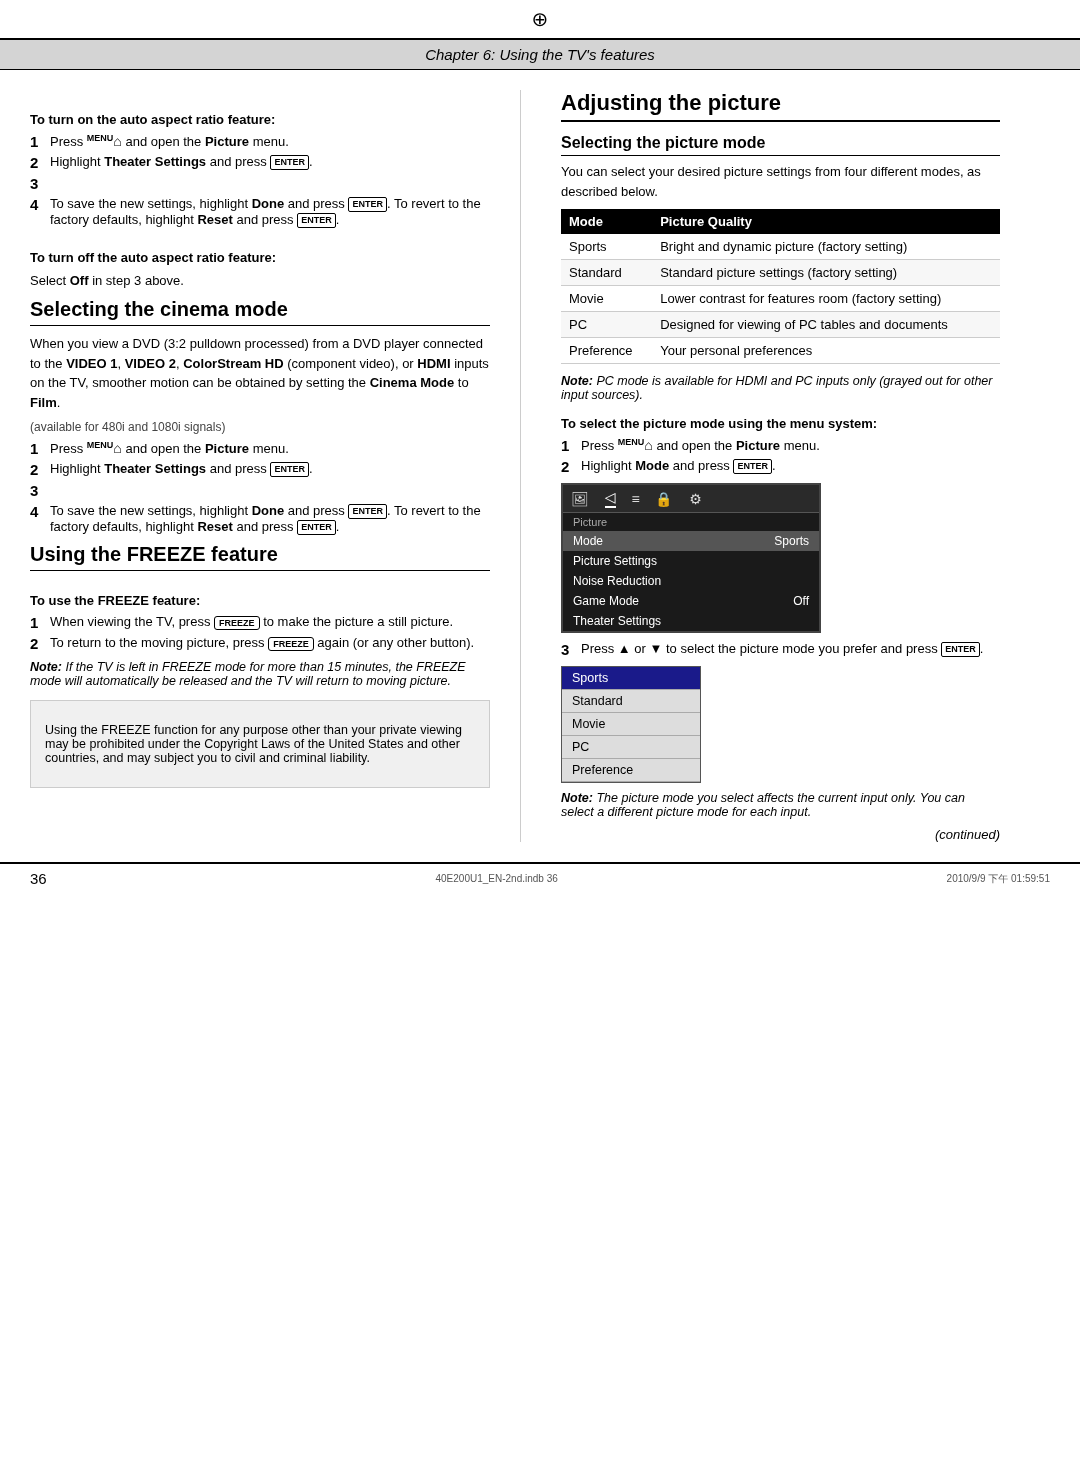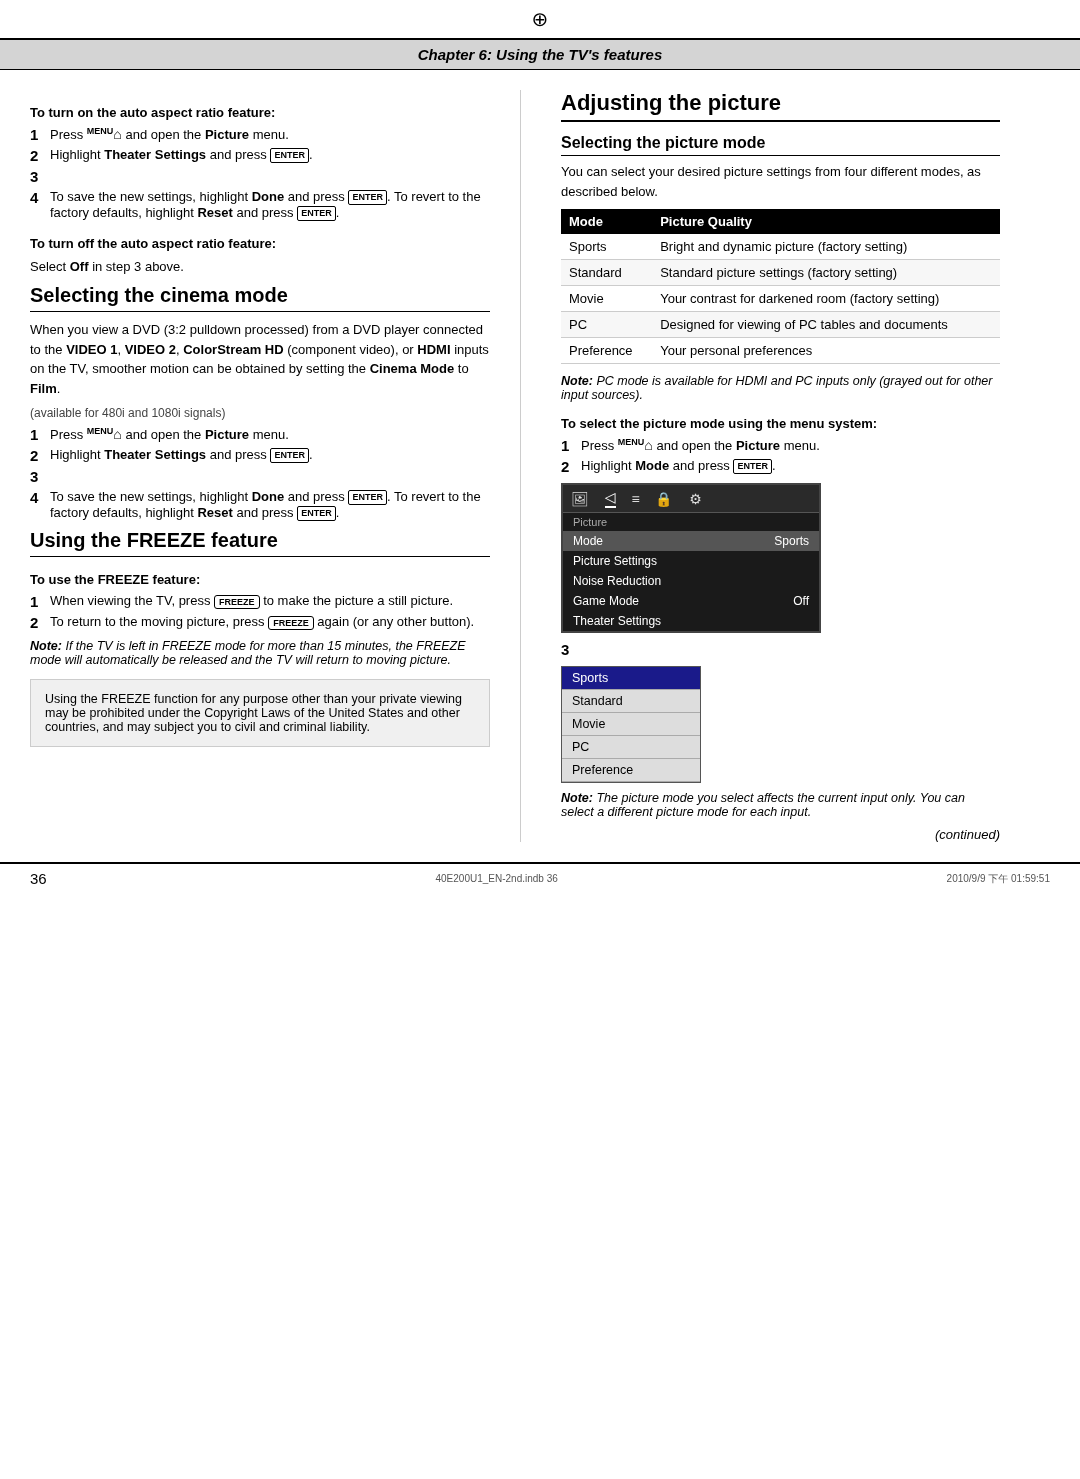--- a/index.html
+++ b/index.html
@@ -20,21 +20,21 @@
       border-bottom: 2px solid #000;
     }
 
     
     .chapter-header {
       background: #d4d4d4;
       text-align: center;
       padding: 6px 0;
       font-size: 15px;
       font-style: italic;
-      font-weight: bold;
+      font-weight: normal;
       border-bottom: 1px solid #000;
     }
 
     
     .main-content {
       display: flex;
       padding: 20px 30px;
       gap: 30px;
     }
 
@@ -64,21 +64,21 @@
       border-bottom: 1px solid #000;
       padding-bottom: 3px;
       margin-bottom: 6px;
       margin-top: 12px;
     }
 
     .bold-heading {
       font-weight: bold;
       font-size: 13px;
       margin-bottom: 6px;
-      margin-top: 15px;
+      margin-top: 22px;
     }
 
     .italic-small {
       font-size: 12px;
       color: #444;
       margin-bottom: 6px;
     }
 
     .step-list {
       list-style: none;
@@ -136,21 +136,21 @@
 
     .note-italic {
       font-style: italic;
       font-size: 12.5px;
       margin: 6px 0;
     }
 
     .gray-box {
       background: #f0f0f0;
       border: 1px solid #ccc;
-      padding: 12px 14px;
+      padding: 22px 14px;
       font-size: 12.5px;
       margin-top: 12px;
     }
 
     
     .picture-table {
       width: 100%;
       border-collapse: collapse;
       margin-bottom: 10px;
     }
@@ -429,21 +429,21 @@
         <tr>
           <td>Sports</td>
           <td>Bright and dynamic picture (factory setting)</td>
         </tr>
         <tr>
           <td>Standard</td>
           <td>Standard picture settings (factory setting)</td>
         </tr>
         <tr>
           <td>Movie</td>
-          <td>Your contrast for darkened room (factory setting)</td>
+          <td>Lower contrast for features room (factory setting)</td>
         </tr>
         <tr>
           <td>PC</td>
           <td>Designed for viewing of PC tables and documents</td>
         </tr>
         <tr>
           <td>Preference</td>
           <td>Your personal preferences</td>
         </tr>
       </tbody>
@@ -495,20 +495,21 @@
           </div>
         <div class="tv-menu-row">
             <span>Theater Settings</span>
             <span></span>
           </div>
       </div>
 
       <ol class="step-list">
         <li>
           <span class="step-num">3</span>
+          <span class="step-content">Press ▲ or ▼ to select the picture mode you prefer and press <span class="enter-icon">ENTER</span>.</span>
         </li>
       </ol>
 
       <div class="mode-list">
         <div class="mode-list-row selected">Sports</div>
         <div class="mode-list-row">Standard</div>
         <div class="mode-list-row">Movie</div>
         <div class="mode-list-row">PC</div>
         <div class="mode-list-row">Preference</div>
       </div>

